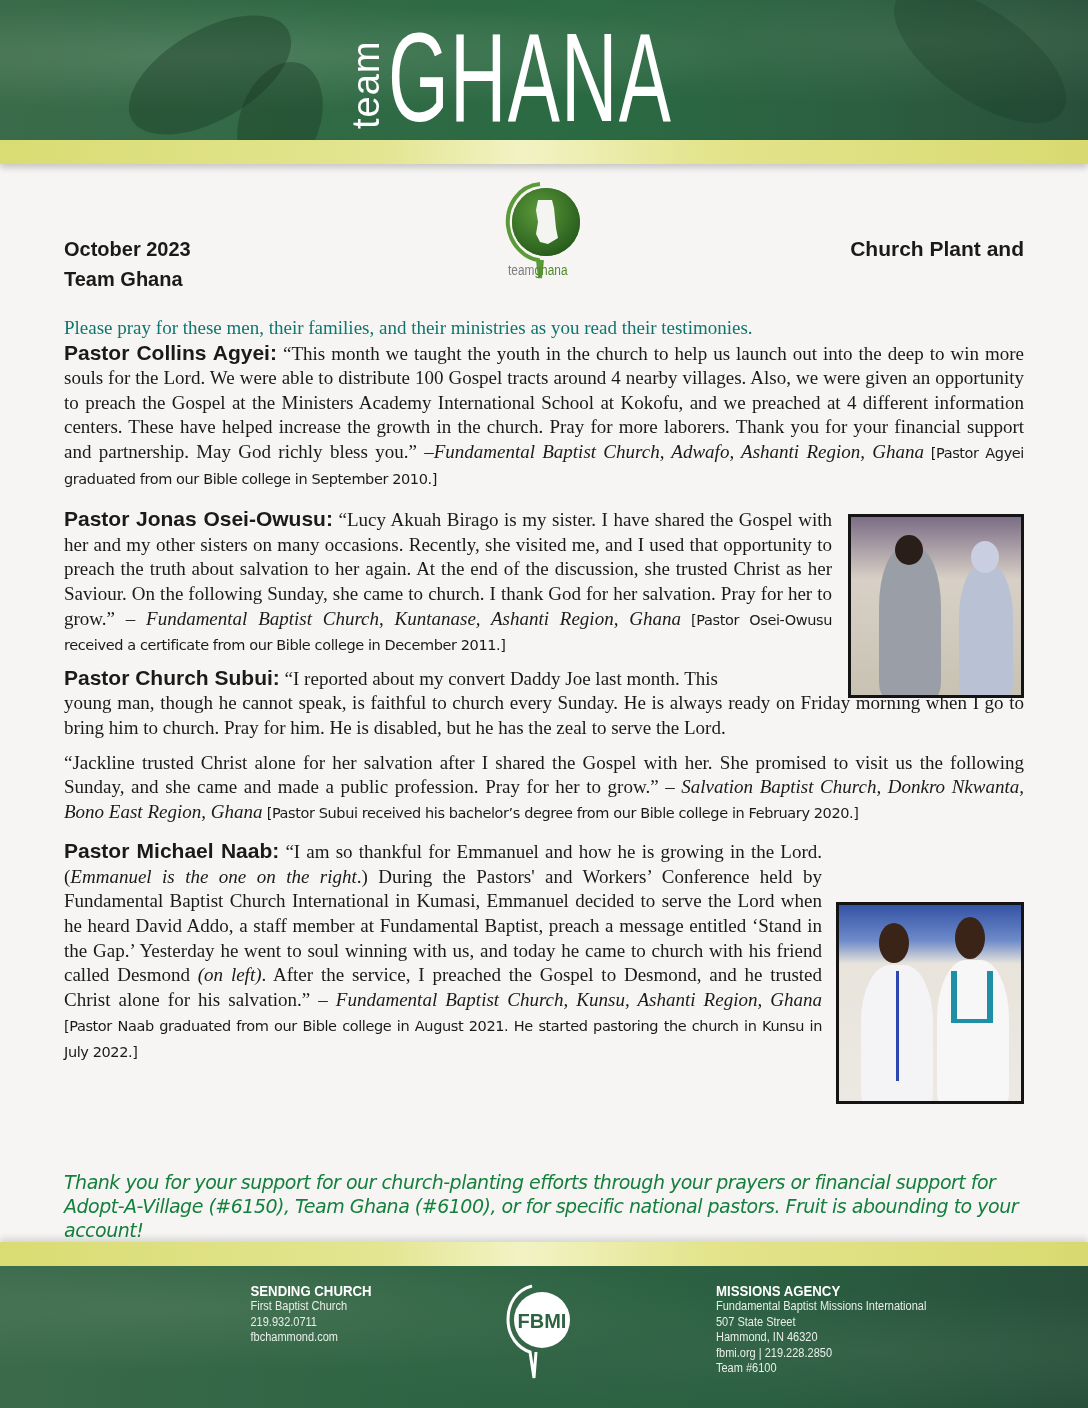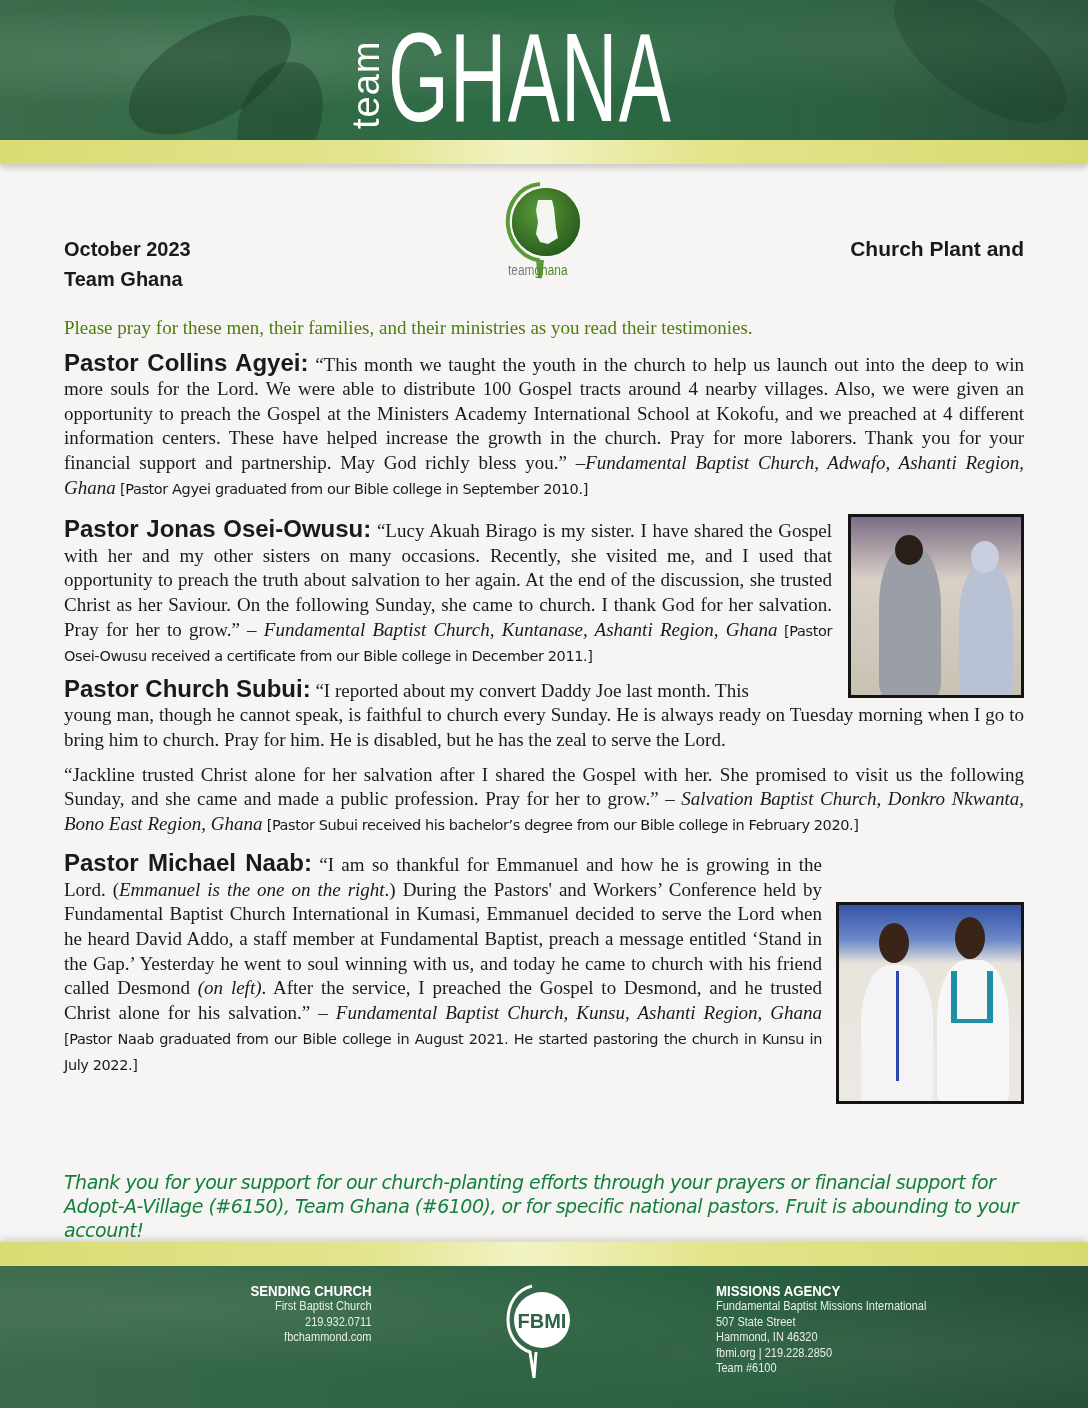--- a/index.html
+++ b/index.html
@@ -40,22 +40,22 @@
   .left-head { position: absolute; left: 64px; top: 234px; font-family: "Liberation Sans", sans-serif; font-weight: bold; font-size: 20px; line-height: 30px; }
   .right-head { position: absolute; right: 64px; top: 234px; text-align: right; font-family: "Liberation Sans", sans-serif; font-weight: bold; font-size: 21px; line-height: 30px; }
 
   .logo { position: absolute; left: 500px; top: 178px; width: 90px; height: 108px; }
   .logo-caption { position: absolute; left: 508px; top: 262px; font-family: "Liberation Sans", sans-serif; font-size: 14px; transform: scaleX(0.85); transform-origin: left top; }
   .logo-caption .t { color: #7c7c7c; }
   .logo-caption .g { color: #4d8a2c; }
 
   
   .content { position: absolute; left: 64px; top: 316px; width: 960px; font-size: 19px; line-height: 24.6px; text-align: justify; }
-  .intro { color: #4d7c0f; margin-bottom: 10px; }
-  .name { font-family: "Liberation Sans", sans-serif; font-weight: bold; font-size: 24px; }
+  .intro { color: #0f766e; }
+  .name { font-family: "Liberation Sans", sans-serif; font-weight: bold; font-size: 21px; }
   .loc { font-style: italic; }
   .note { font-family: "DejaVu Sans", sans-serif; font-size: 14.5px; letter-spacing: -0.4px; }
   .para { margin-bottom: 8px; }
   .photo {
     position: absolute; border: 3px solid #141414; overflow: hidden; background: #c9c4b8;
   }
   .photo1 { left: 848px; top: 514px; width: 176px; height: 184px; background: linear-gradient(180deg, #7b6d86 0%, #d8d0c6 35%, #c8c2b3 100%); }
   .photo2 { left: 836px; top: 902px; width: 188px; height: 202px; background: linear-gradient(180deg, #3553a5 0%, #6d8ac9 18%, #e8e4dc 30%, #ece9e3 100%); }
   .fig { position: absolute; border-radius: 40% 40% 10% 10%; }
 
@@ -72,21 +72,21 @@
     box-shadow: 0 -4px 6px rgba(0,0,0,0.12);
   }
   .footer {
     position: absolute; left: 0; top: 1266px; width: 1088px; height: 142px;
     background:
       radial-gradient(ellipse at 15% 30%, rgba(90,130,100,0.45) 0%, rgba(0,0,0,0) 45%),
       radial-gradient(ellipse at 80% 60%, rgba(70,110,85,0.4) 0%, rgba(0,0,0,0) 50%),
       linear-gradient(90deg, #3a6a4a 0%, #2e6443 40%, #2a5f41 70%, #284f3a 100%);
     color: #e9efe9; font-family: "Liberation Sans", sans-serif;
   }
-  .send { position: absolute; right: 716px; top: 16px; text-align: right; }
+  .send { position: absolute; right: 716px; top: 16px; text-align: left; }
   .agency { position: absolute; left: 716px; top: 16px; }
   .f-head { font-size: 15px; font-weight: bold; line-height: 17px; color: #ffffff; transform: scaleX(0.88); transform-origin: right top; }
   .agency .f-head { transform-origin: left top; }
   .f-line { font-size: 12.5px; line-height: 15.6px; transform: scaleX(0.88); transform-origin: right top; }
   .agency .f-line { transform-origin: left top; }
   .fbmi { position: absolute; left: 504px; top: 16px; width: 70px; height: 100px; }
 </style>
 </head>
 <body>
 
@@ -133,21 +133,21 @@
     <span class="name">Pastor Collins Agyei:</span><span> “This month we taught the youth in the church to help us launch out into the deep to win more souls for the Lord. We were able to distribute 100 Gospel tracts around 4 nearby villages. Also, we were given an opportunity to preach the Gospel at the Ministers Academy International School at Kokofu, and we preached at 4 different information centers. These have helped increase the growth in the church. Pray for more laborers. Thank you for your financial support and partnership. May God richly bless you.” –</span><span class="loc">Fundamental Baptist Church, Adwafo, Ashanti Region, Ghana</span><span class="note"> [Pastor Agyei graduated from our Bible college in September 2010.]</span>
   </p>
 
   <p class="para" style="width:768px;margin-top:16px;">
     <span class="name">Pastor Jonas Osei-Owusu:</span><span> “Lucy Akuah Birago is my sister. I have shared the Gospel with her and my other sisters on many occasions. Recently, she visited me, and I used that opportunity to preach the truth about salvation to her again. At the end of the discussion, she trusted Christ as her Saviour. On the following Sunday, she came to church. I thank God for her salvation. Pray for her to grow.” – </span><span class="loc">Fundamental Baptist Church, Kuntanase, Ashanti Region, Ghana</span><span class="note"> [Pastor Osei-Owusu received a certificate from our Bible college in December 2011.]</span>
   </p>
 
   <p style="width:768px;text-align:left;margin-top:4px;">
     <span class="name">Pastor Church Subui:</span><span> “I reported about my convert Daddy Joe last month. This</span>
   </p>
-  <p class="para">young man, though he cannot speak, is faithful to church every Sunday. He is always ready on Tuesday morning when I go to bring him to church. Pray for him. He is disabled, but he has the zeal to serve the Lord.</p>
+  <p class="para">young man, though he cannot speak, is faithful to church every Sunday. He is always ready on Friday morning when I go to bring him to church. Pray for him. He is disabled, but he has the zeal to serve the Lord.</p>
   <p class="para" style="margin-top:10px;">
     <span>“Jackline trusted Christ alone for her salvation after I shared the Gospel with her. She promised to visit us the following Sunday, and she came and made a public profession. Pray for her to grow.” – </span><span class="loc">Salvation Baptist Church, Donkro Nkwanta, Bono East Region, Ghana</span><span class="note"> [Pastor Subui received his bachelor’s degree from our Bible college in February 2020.]</span>
   </p>
 
   <p class="para" style="width:758px;margin-top:14px;">
     <span class="name">Pastor Michael Naab:</span><span> “I am so thankful for Emmanuel and how he is growing in the Lord. (</span><span class="loc">Emmanuel is the one on the right</span><span>.) During the Pastors' and Workers’ Conference held by Fundamental Baptist Church International in Kumasi, Emmanuel decided to serve the Lord when he heard David Addo, a staff member at Fundamental Baptist, preach a message entitled ‘Stand in the Gap.’ Yesterday he went to soul winning with us, and today he came to church with his friend called Desmond </span><span class="loc">(on left)</span><span>. After the service, I preached the Gospel to Desmond, and he trusted Christ alone for his salvation.” – </span><span class="loc">Fundamental Baptist Church, Kunsu, Ashanti Region, Ghana</span><span class="note"> [Pastor Naab graduated from our Bible college in August 2021. He started pastoring the church in Kunsu in July 2022.]</span>
   </p>
 </div>
 
 <div class="photo photo1" title="Pastor Osei-Owusu and his sister Lucy">

